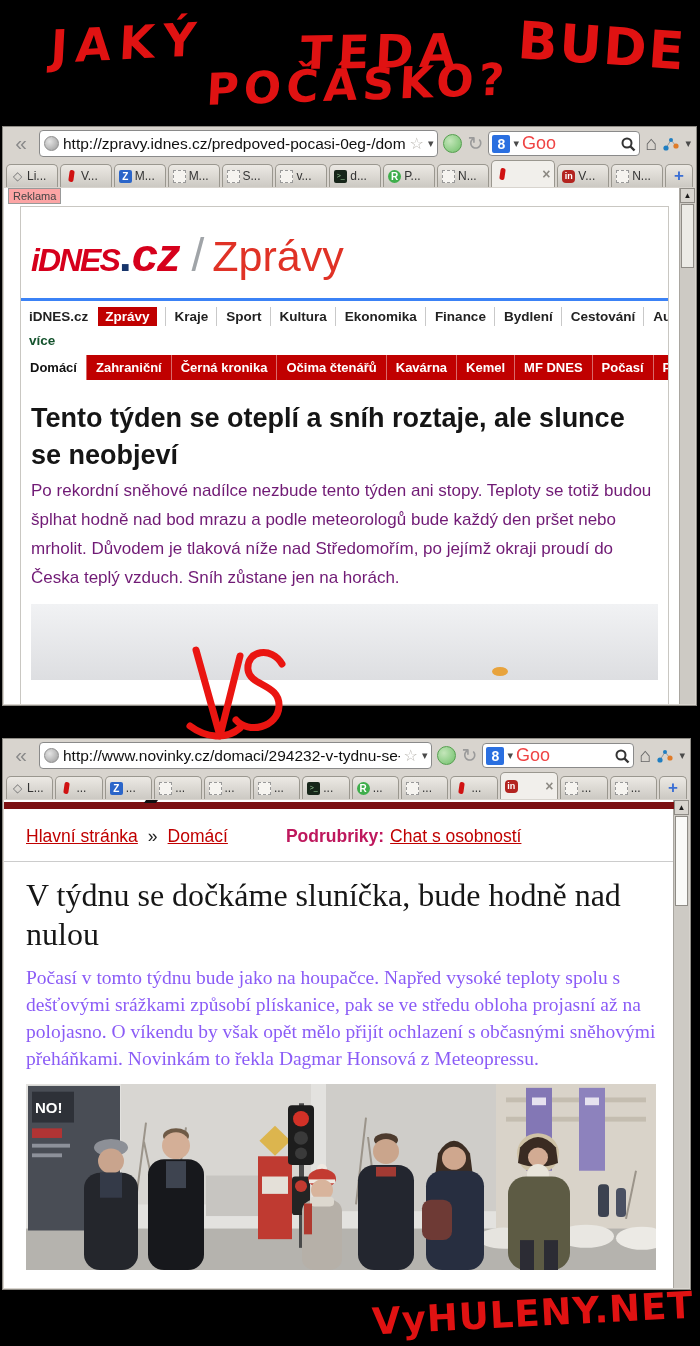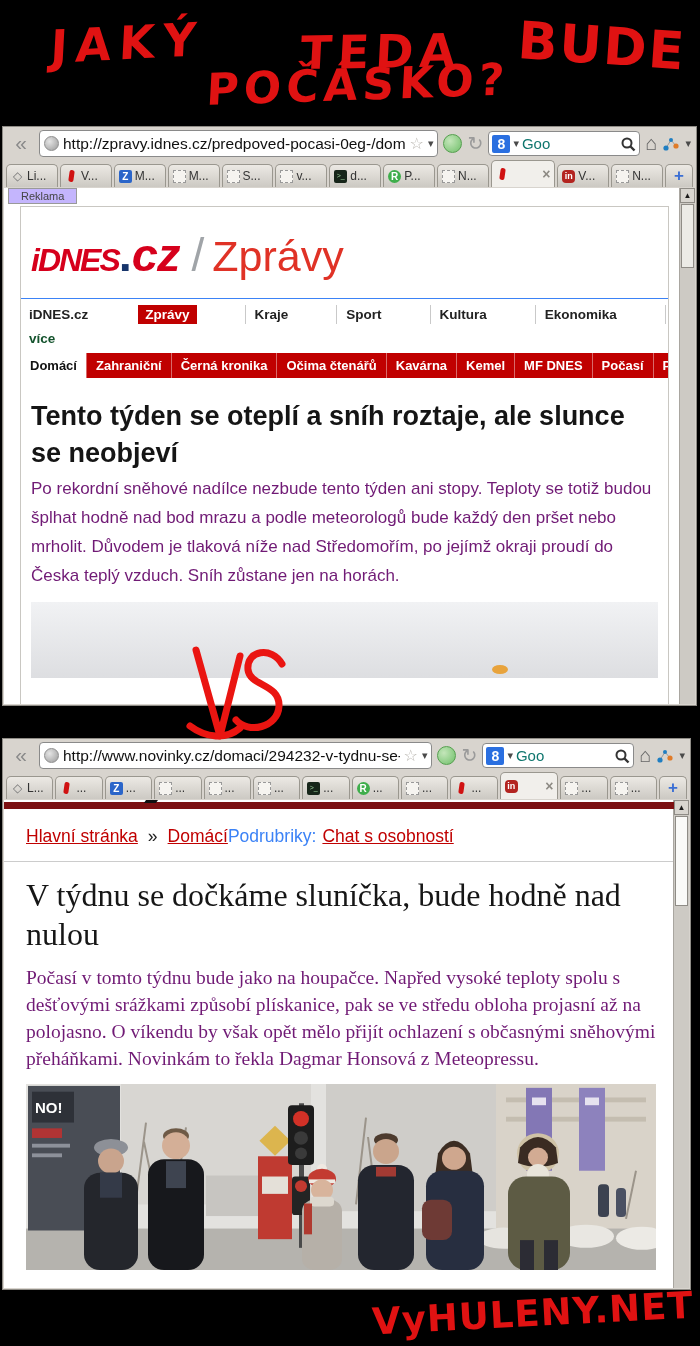--- a/index.html
+++ b/index.html
@@ -31,21 +31,21 @@
   .url-text{font-size:15.5px;color:#101010;white-space:nowrap;overflow:hidden;flex:1;}
   .star{color:#b9b6b0;font-size:16px;flex:none;}
   .caret{color:#4a4a4a;font-size:11px;flex:none;}
   .greenbtn{width:19px;height:19px;border-radius:50%;flex:none;border:1px solid #55a04f;box-sizing:border-box;
             background:radial-gradient(circle at 35% 35%,#c4e6ba,#6fbf69);}
   .reload{color:#9a9a9a;font-size:19px;flex:none;line-height:20px;}
   .searchbox{width:152px;height:25px;background:#fff;border:1px solid #8a8a8a;border-radius:4px;
              display:flex;align-items:center;gap:3px;padding:0 3px;flex:none;box-sizing:border-box;}
   .g8{width:18px;height:18px;background:#2a6fe0;color:#fff;font-weight:bold;font-size:14px;
       text-align:center;line-height:18px;border-radius:2px;flex:none;}
-  .search-text{color:#0f766e;font-size:15px;flex:1;overflow:hidden;white-space:nowrap;}
+  .search-text{color:#ef4444;font-size:18px;flex:1;overflow:hidden;white-space:nowrap;}
   .mag{flex:none;display:flex;}
   .homebtn{color:#666;font-size:20px;flex:none;}
   .molecule{flex:none;display:flex;}
 
   .tabbar{height:27px;display:flex;align-items:flex-end;padding:0 3px;gap:2px;}
   .tab{flex:1 1 0;height:23px;background:linear-gradient(#ece9e4,#ccc9c3);border:1px solid #9a978f;
        border-bottom:none;border-radius:5px 5px 0 0;display:flex;align-items:center;gap:3px;
        padding:0 4px;font-size:12px;color:#333;min-width:0;box-sizing:border-box;}
   .tab.active{background:#f1efeb;height:27px;flex:1.3 1 0;}
   .tlabel{overflow:hidden;white-space:nowrap;}
@@ -64,32 +64,32 @@
 
   .pagearea{position:absolute;left:1px;right:1px;top:61px;bottom:1px;background:#fff;overflow:hidden;}
   .scrollbar{position:absolute;top:0;right:0;width:15px;bottom:0;background:#cdcac4;border-left:1px solid #a9a6a0;}
   .scroll-btn{height:15px;background:#d8d5cf;border:1px solid #8f8c86;text-align:center;
               font-size:8px;line-height:13px;color:#1a1a1a;box-sizing:border-box;}
   .scroll-thumb{margin:1px;border:1px solid #8f8c86;}
   #win1 .scroll-thumb{height:62px;background:#ecebe6;}
   #win2 .scroll-thumb{height:88px;background:#fafaf8;}
 
   
-  .adlabel{position:absolute;top:0;left:4px;background:#c4b5fd;border:1px solid #999;
-           font-size:11px;color:#444;padding:0 12px;line-height:14px;}
+  .adlabel{position:absolute;top:0;left:4px;background:#fca5a5;border:1px solid #999;
+           font-size:11px;color:#444;padding:0 4px;line-height:14px;}
   .content1{position:absolute;left:16px;right:26px;top:18px;bottom:0;background:#fff;
             border:1px solid #c9c7c2;border-bottom:none;overflow:hidden;}
   .logo-row{margin:20px 0 0 10px;white-space:nowrap;}
   .logo-main{font-style:italic;font-weight:bold;font-size:32px;color:#d6001c;letter-spacing:-2px;}
   .logo-dot{font-weight:bold;font-size:47px;color:#17356b;}
   .logo-tld{font-style:italic;font-weight:bold;font-size:47px;color:#d6001c;letter-spacing:-1px;}
   .logo-sep{font-size:46px;color:#a0a4a8;margin:0 8px 0 12px;font-weight:300;}
   .logo-section{font-size:43px;color:#e03226;}
-  .mainnav{list-style:none;margin:16px 0 0 0;padding:6px 0 2px 8px;border-top:1px solid #3b82f6;
-           display:flex;white-space:nowrap;overflow:hidden;font-size:13.5px;font-weight:bold;color:#222;gap:40px;}
+  .mainnav{list-style:none;margin:16px 0 0 0;padding:6px 0 2px 8px;border-top:3px solid #3b82f6;
+           display:flex;white-space:nowrap;overflow:hidden;font-size:13.5px;font-weight:bold;color:#222;}
   .mainnav li{padding:2px 0;}
   .mainnav li + li{border-left:1px solid #c9c9c9;margin-left:8px;padding-left:9px;}
   .mainnav li.active{background:#c00000;color:#fff;padding:2px 7px;border-left:none;margin-left:10px;}
   .navmore{font-size:13.5px;font-weight:bold;color:#14532d;padding:5px 8px 7px;}
   .subnav{list-style:none;margin:0;padding:0;background:#c00000;height:25px;display:flex;
           align-items:center;font-size:13px;font-weight:bold;color:#fff;white-space:nowrap;overflow:hidden;}
   .subnav li{padding:0 9px;border-left:1px solid #d96a6a;line-height:25px;}
   .subnav li.active{background:#fff;color:#111;border-left:none;}
   .headline1{margin:20px 10px 0;font-size:27px;font-weight:bold;color:#151515;line-height:37px;
              font-family:"Liberation Sans",sans-serif;}
@@ -97,26 +97,26 @@
   .lead1{margin:2px 10px 0;font-size:17px;line-height:29px;color:#701a75;}
   .photo1{margin:12px 10px 0;height:76px;background:linear-gradient(#f1f2f4,#dddee1);position:relative;}
   .photo1 .blob{position:absolute;right:150px;bottom:4px;width:16px;height:9px;border-radius:50%;background:#e8a33c;}
 
   
   .redbar{position:absolute;top:2px;left:0;right:15px;height:7px;background:#7c1012;}
   .cursor-mark{position:absolute;top:-5px;left:142px;width:12px;height:6px;background:#111;transform:skewX(-35deg);}
   .crumbs{margin:26px 0 0 22px;font-size:17.5px;color:#111;white-space:nowrap;}
   .crumbs a{color:#c00000;text-decoration:underline;}
   .bsep{margin:0 10px;color:#222;}
-  .plabel{margin-right:6px;color:#3b82f6;}
+  .plabel{margin-left:58px;margin-right:6px;color:#be185d;font-weight:bold;}
   .divider2{border:none;border-top:1px solid #ccc;margin:14px 0 0 0;}
   .headline2{margin:14px 22px 0;font-family:"Liberation Serif",serif;font-weight:normal;
              font-size:32px;line-height:39px;color:#161616;}
   .lead2{margin:10px 26px 0 22px;font-family:"Liberation Serif",serif;font-size:19.5px;
-         line-height:27px;color:#701a75;}
+         line-height:27px;color:#8b5cf6;}
   .photo2{margin:12px 22px 0;width:630px;height:186px;display:block;}
 </style>
 </head>
 <body>
 
 <div>
   <span class="scrawl sw1">JAKÝ</span>
   <span class="scrawl sw2">TEDA</span>
   <span class="scrawl sw3">BUDE</span>
   <span class="scrawl sl2">POČÁSKO?</span>

